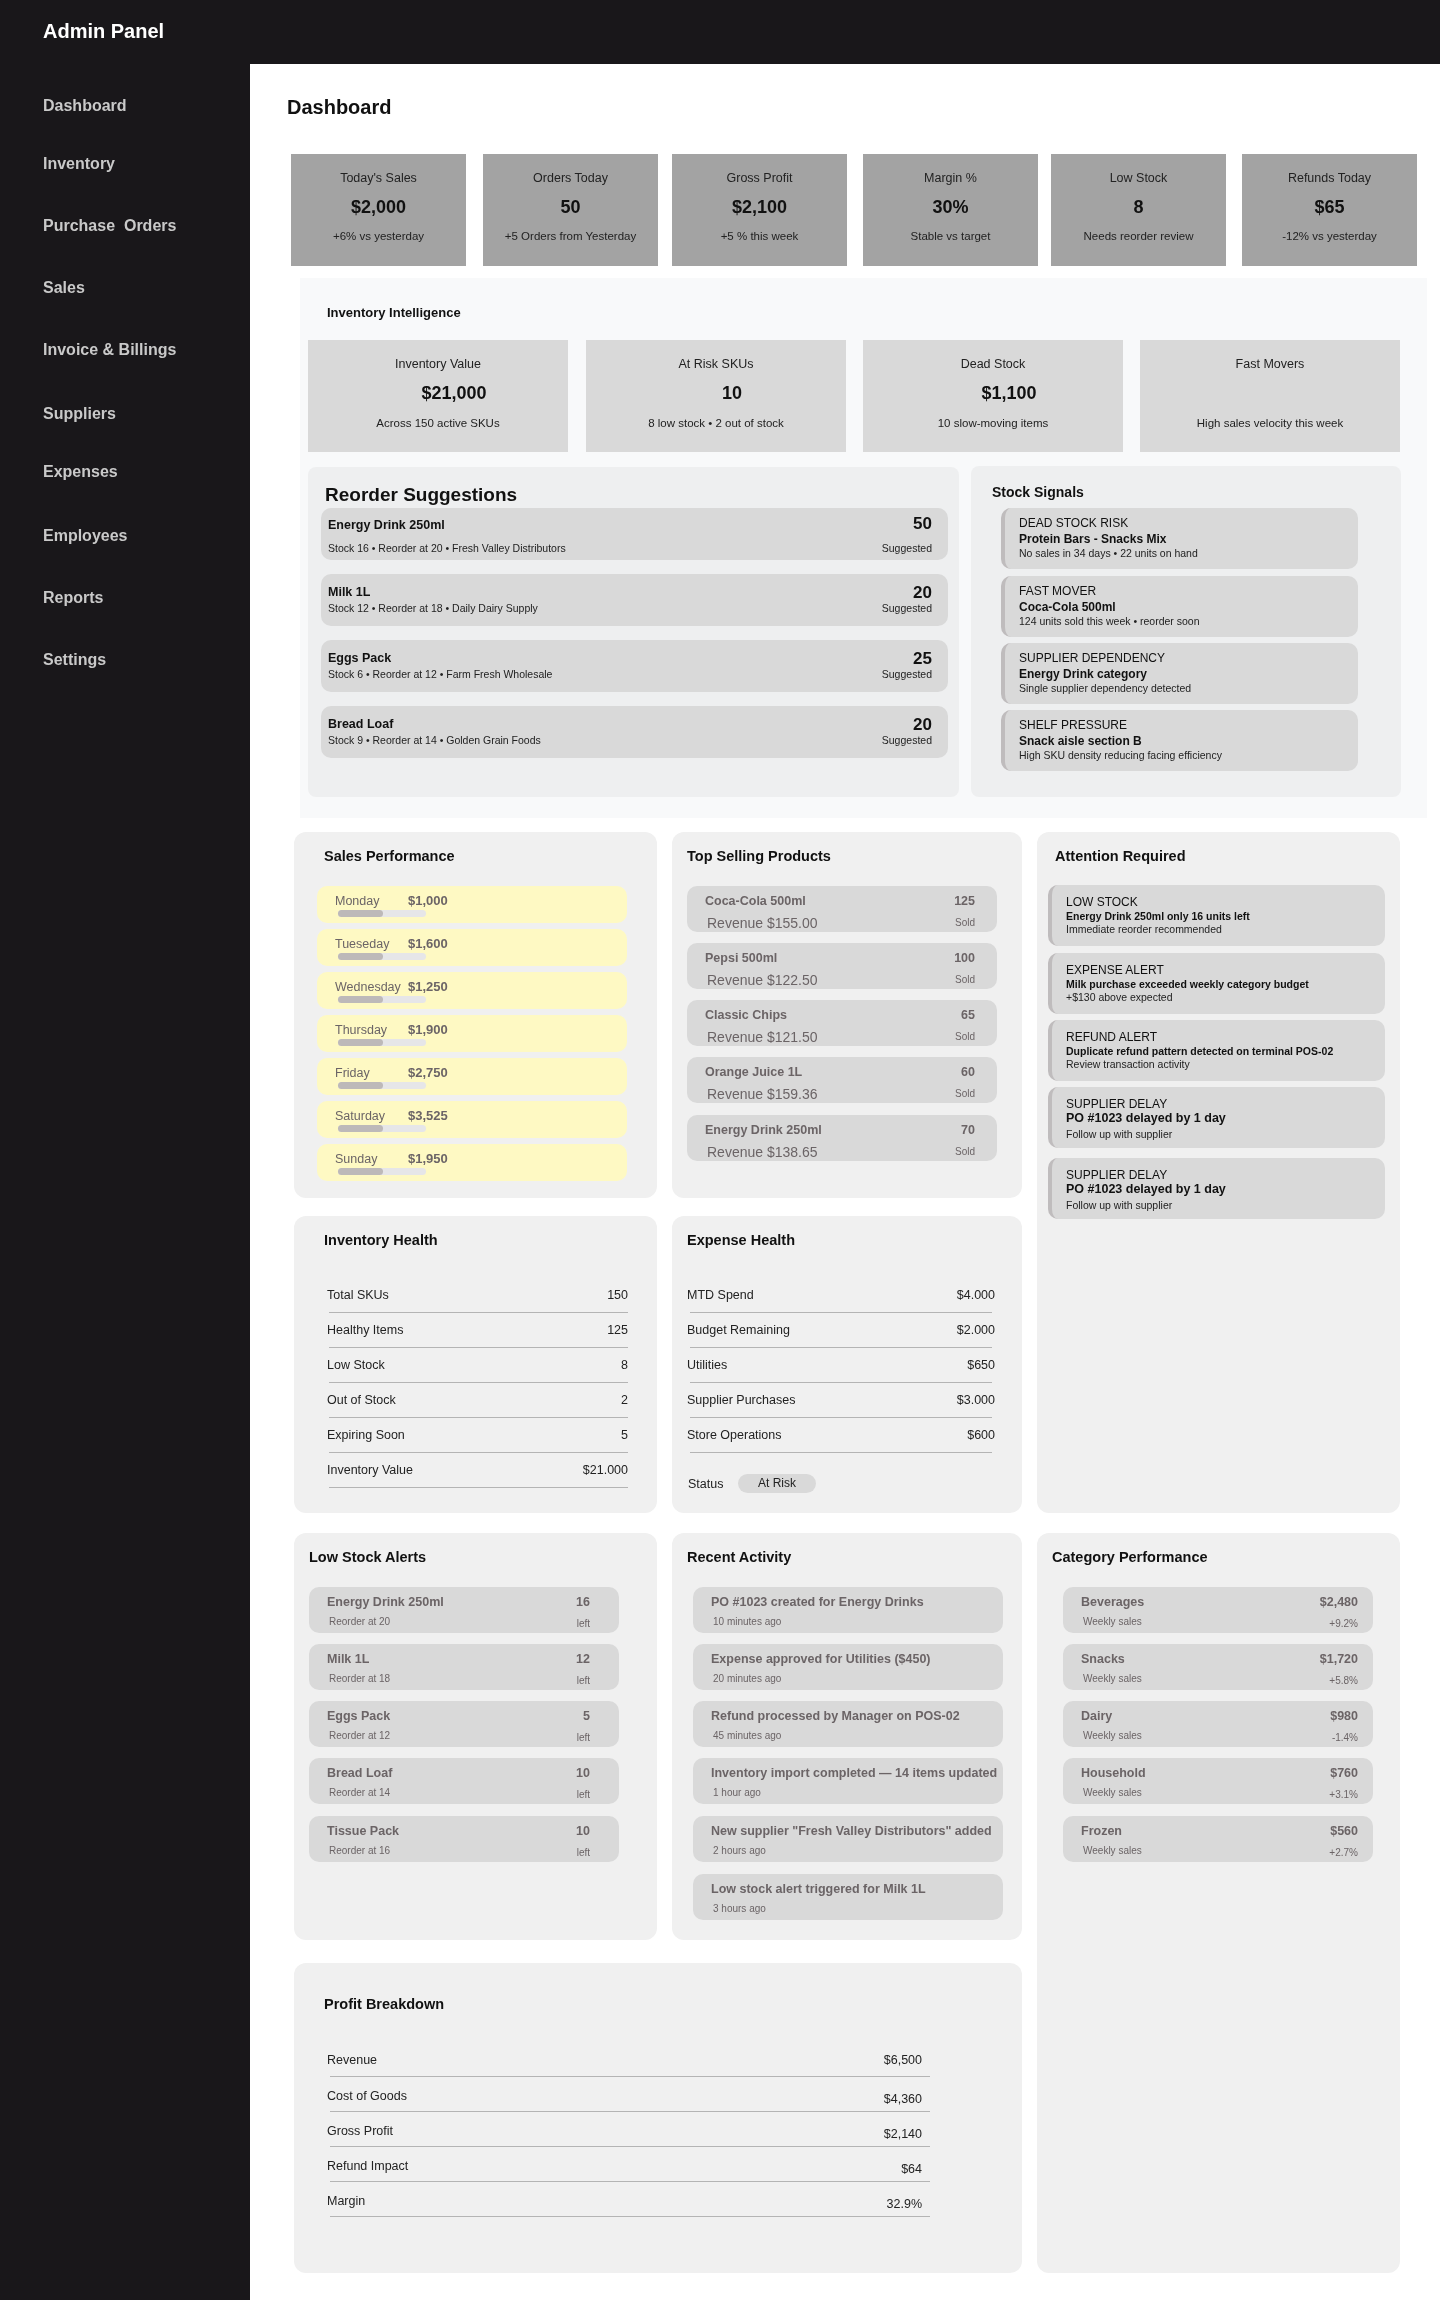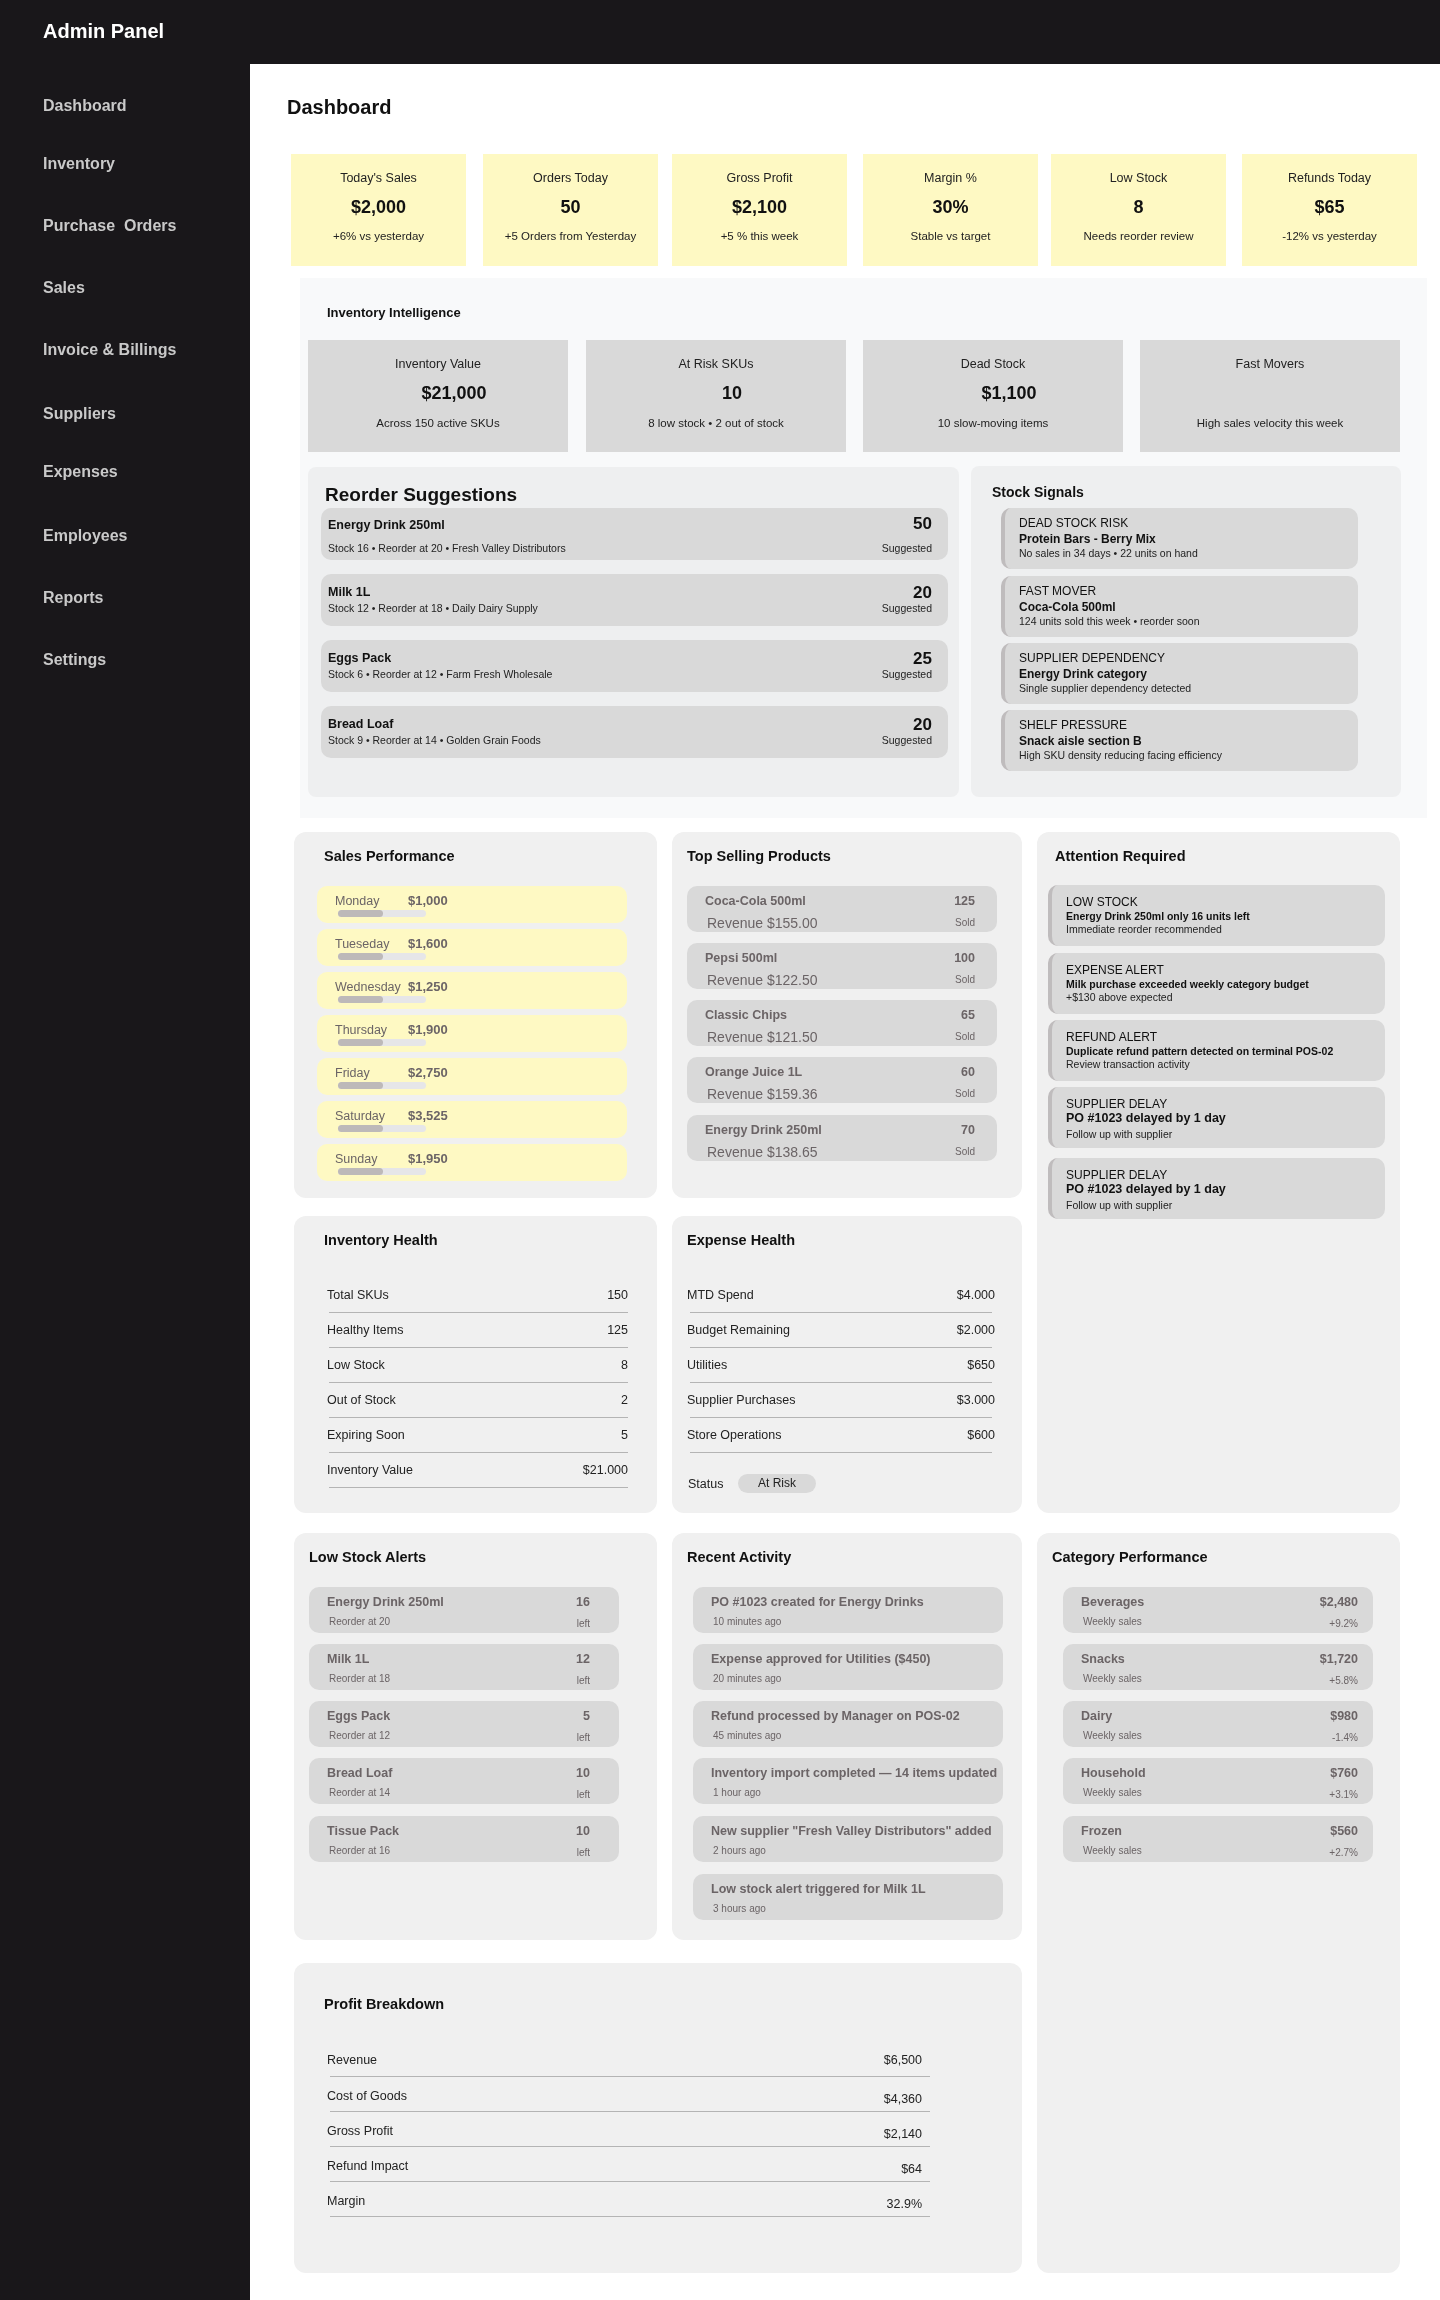--- a/index.html
+++ b/index.html
@@ -4,21 +4,21 @@
 <style>
   * { box-sizing: border-box; margin: 0; padding: 0; }
   html, body { width: 1440px; height: 2300px; background: #ffffff; font-family: "Liberation Sans", "DejaVu Sans", sans-serif; color: #111; overflow: hidden; }
   .topbar { position: absolute; left: 0; top: 0; width: 1440px; height: 64px; background: #19171a; }
   .brand { position: absolute; left: 43px; top: 20px; font-size: 20px; font-weight: bold; color: #ffffff; }
   .sidebar { position: absolute; left: 0; top: 64px; width: 250px; height: 2236px; background: #19171a; }
   .nav-item { position: absolute; left: 43px; font-size: 16px; font-weight: bold; color: #c9c9c9; cursor: pointer; white-space: pre; }
   .main { position: absolute; left: 250px; top: 64px; width: 1190px; height: 2236px; background: #ffffff; }
   .page-title { position: absolute; left: 287px; top: 96px; font-size: 20px; font-weight: bold; color: #111; }
   .abs { position: absolute; }
-  .kpi { position: absolute; top: 154px; width: 175px; height: 112px; background: #fef9c3; text-align: center; }
+  .kpi { position: absolute; top: 154px; width: 175px; height: 112px; background: #a3a3a3; text-align: center; }
   .kpi .lbl { margin-top: 17px; font-size: 12.5px; color: #222; }
   .kpi .val { margin-top: 12px; font-size: 18px; font-weight: bold; color: #111; }
   .kpi .sub { margin-top: 12px; font-size: 11.5px; color: #222; }
   .intel { position: absolute; left: 300px; top: 278px; width: 1127px; height: 540px; background: #f8f9fa; }
   .intel-title { position: absolute; left: 327px; top: 305px; font-size: 13px; font-weight: bold; }
   .icard { position: absolute; top: 340px; width: 260px; height: 112px; background: #d9d9d9; text-align: center; }
   .icard .lbl { margin-top: 17px; font-size: 12.5px; color: #222; }
   .icard .val { margin-top: 12px; font-size: 18px; font-weight: bold; height: 22px; padding-left: 32px; }
   .icard .sub { margin-top: 12px; font-size: 11.5px; color: #222; }
   .subpanel { position: absolute; background: #eeeff0; border-radius: 8px; }
@@ -167,21 +167,21 @@
   <div class="meta" style="top:28px;">Stock 9 • Reorder at 14 • Golden Grain Foods</div>
   <div class="qty" style="top:9px;">20</div>
   <div class="sug" style="top:28px;">Suggested</div>
 </div>
 
 <div class="subpanel" style="left:971px; top:466px; width:430px; height:331px;"></div>
 <div class="ptitle" style="left:992px; top:484px; font-size:14px;">Stock Signals</div>
 
 <div class="signal" style="top:508px;">
   <div class="t1">DEAD STOCK RISK</div>
-  <div class="t2">Protein Bars - Berry Mix</div>
+  <div class="t2">Protein Bars - Snacks Mix</div>
   <div class="t3">No sales in 34 days • 22 units on hand</div>
 </div>
 <div class="signal" style="top:576px;">
   <div class="t1">FAST MOVER</div>
   <div class="t2">Coca-Cola 500ml</div>
   <div class="t3">124 units sold this week • reorder soon</div>
 </div>
 <div class="signal" style="top:643px;">
   <div class="t1">SUPPLIER DEPENDENCY</div>
   <div class="t2">Energy Drink category</div>

